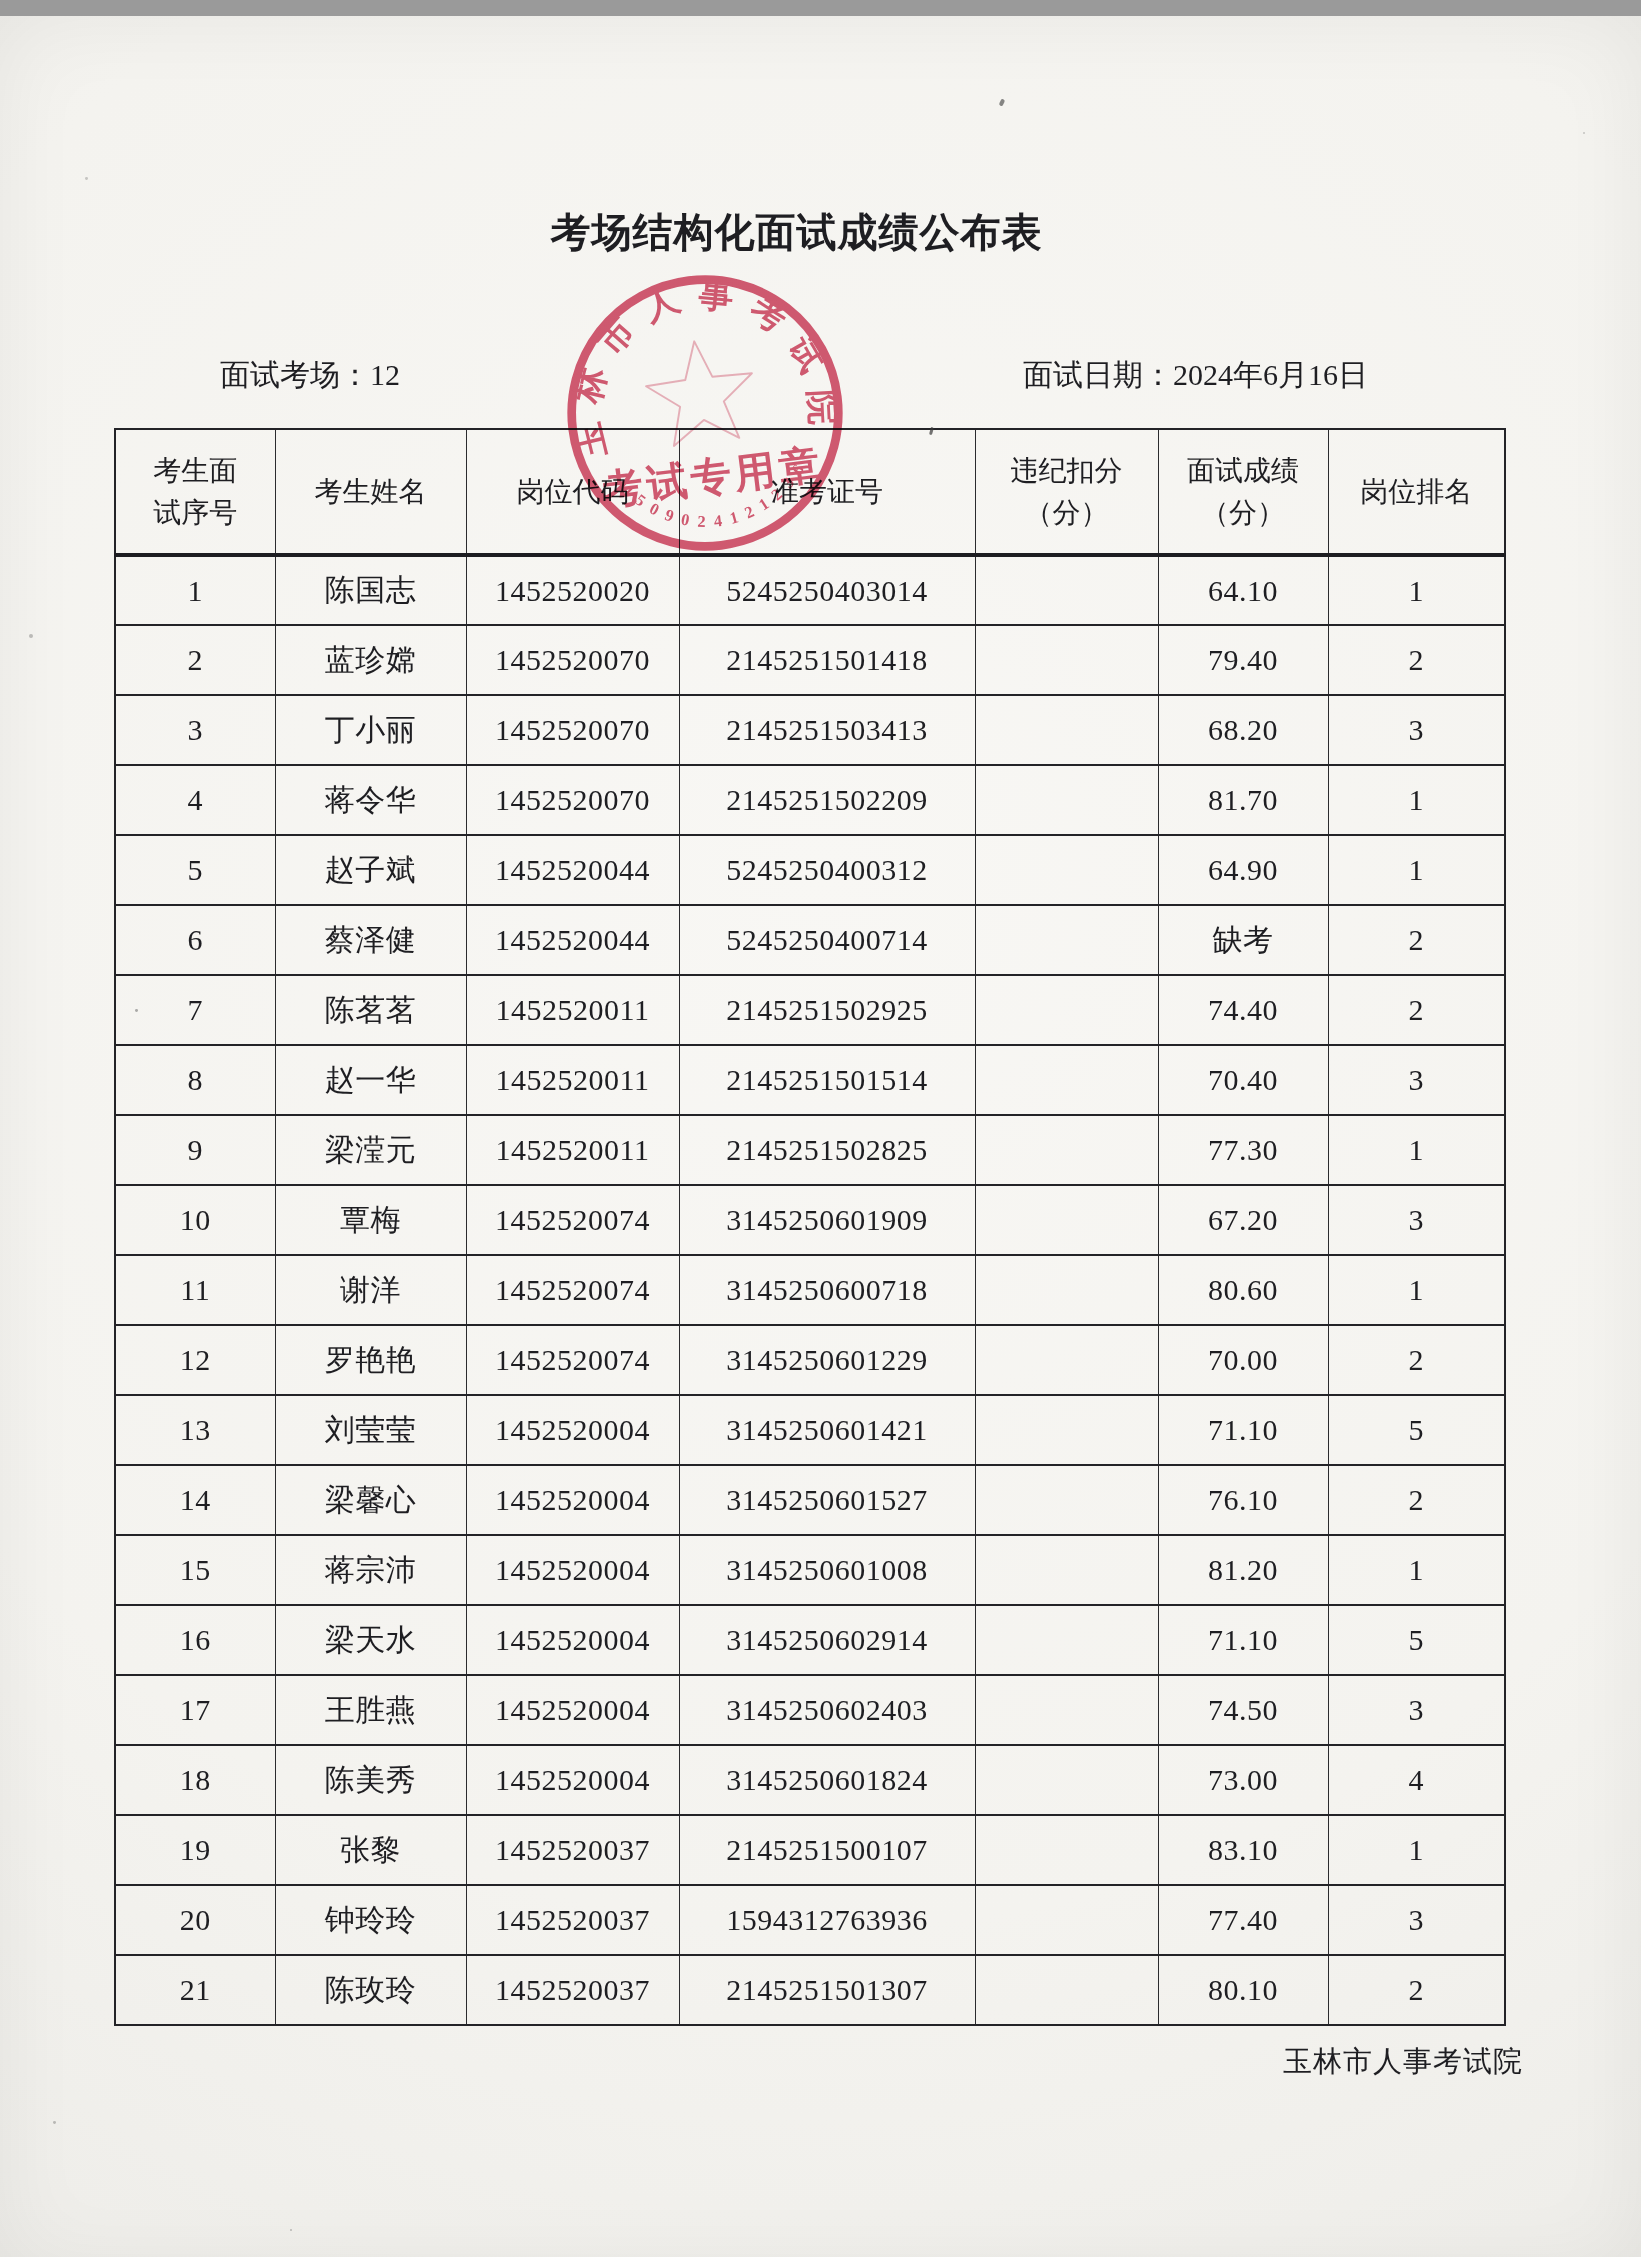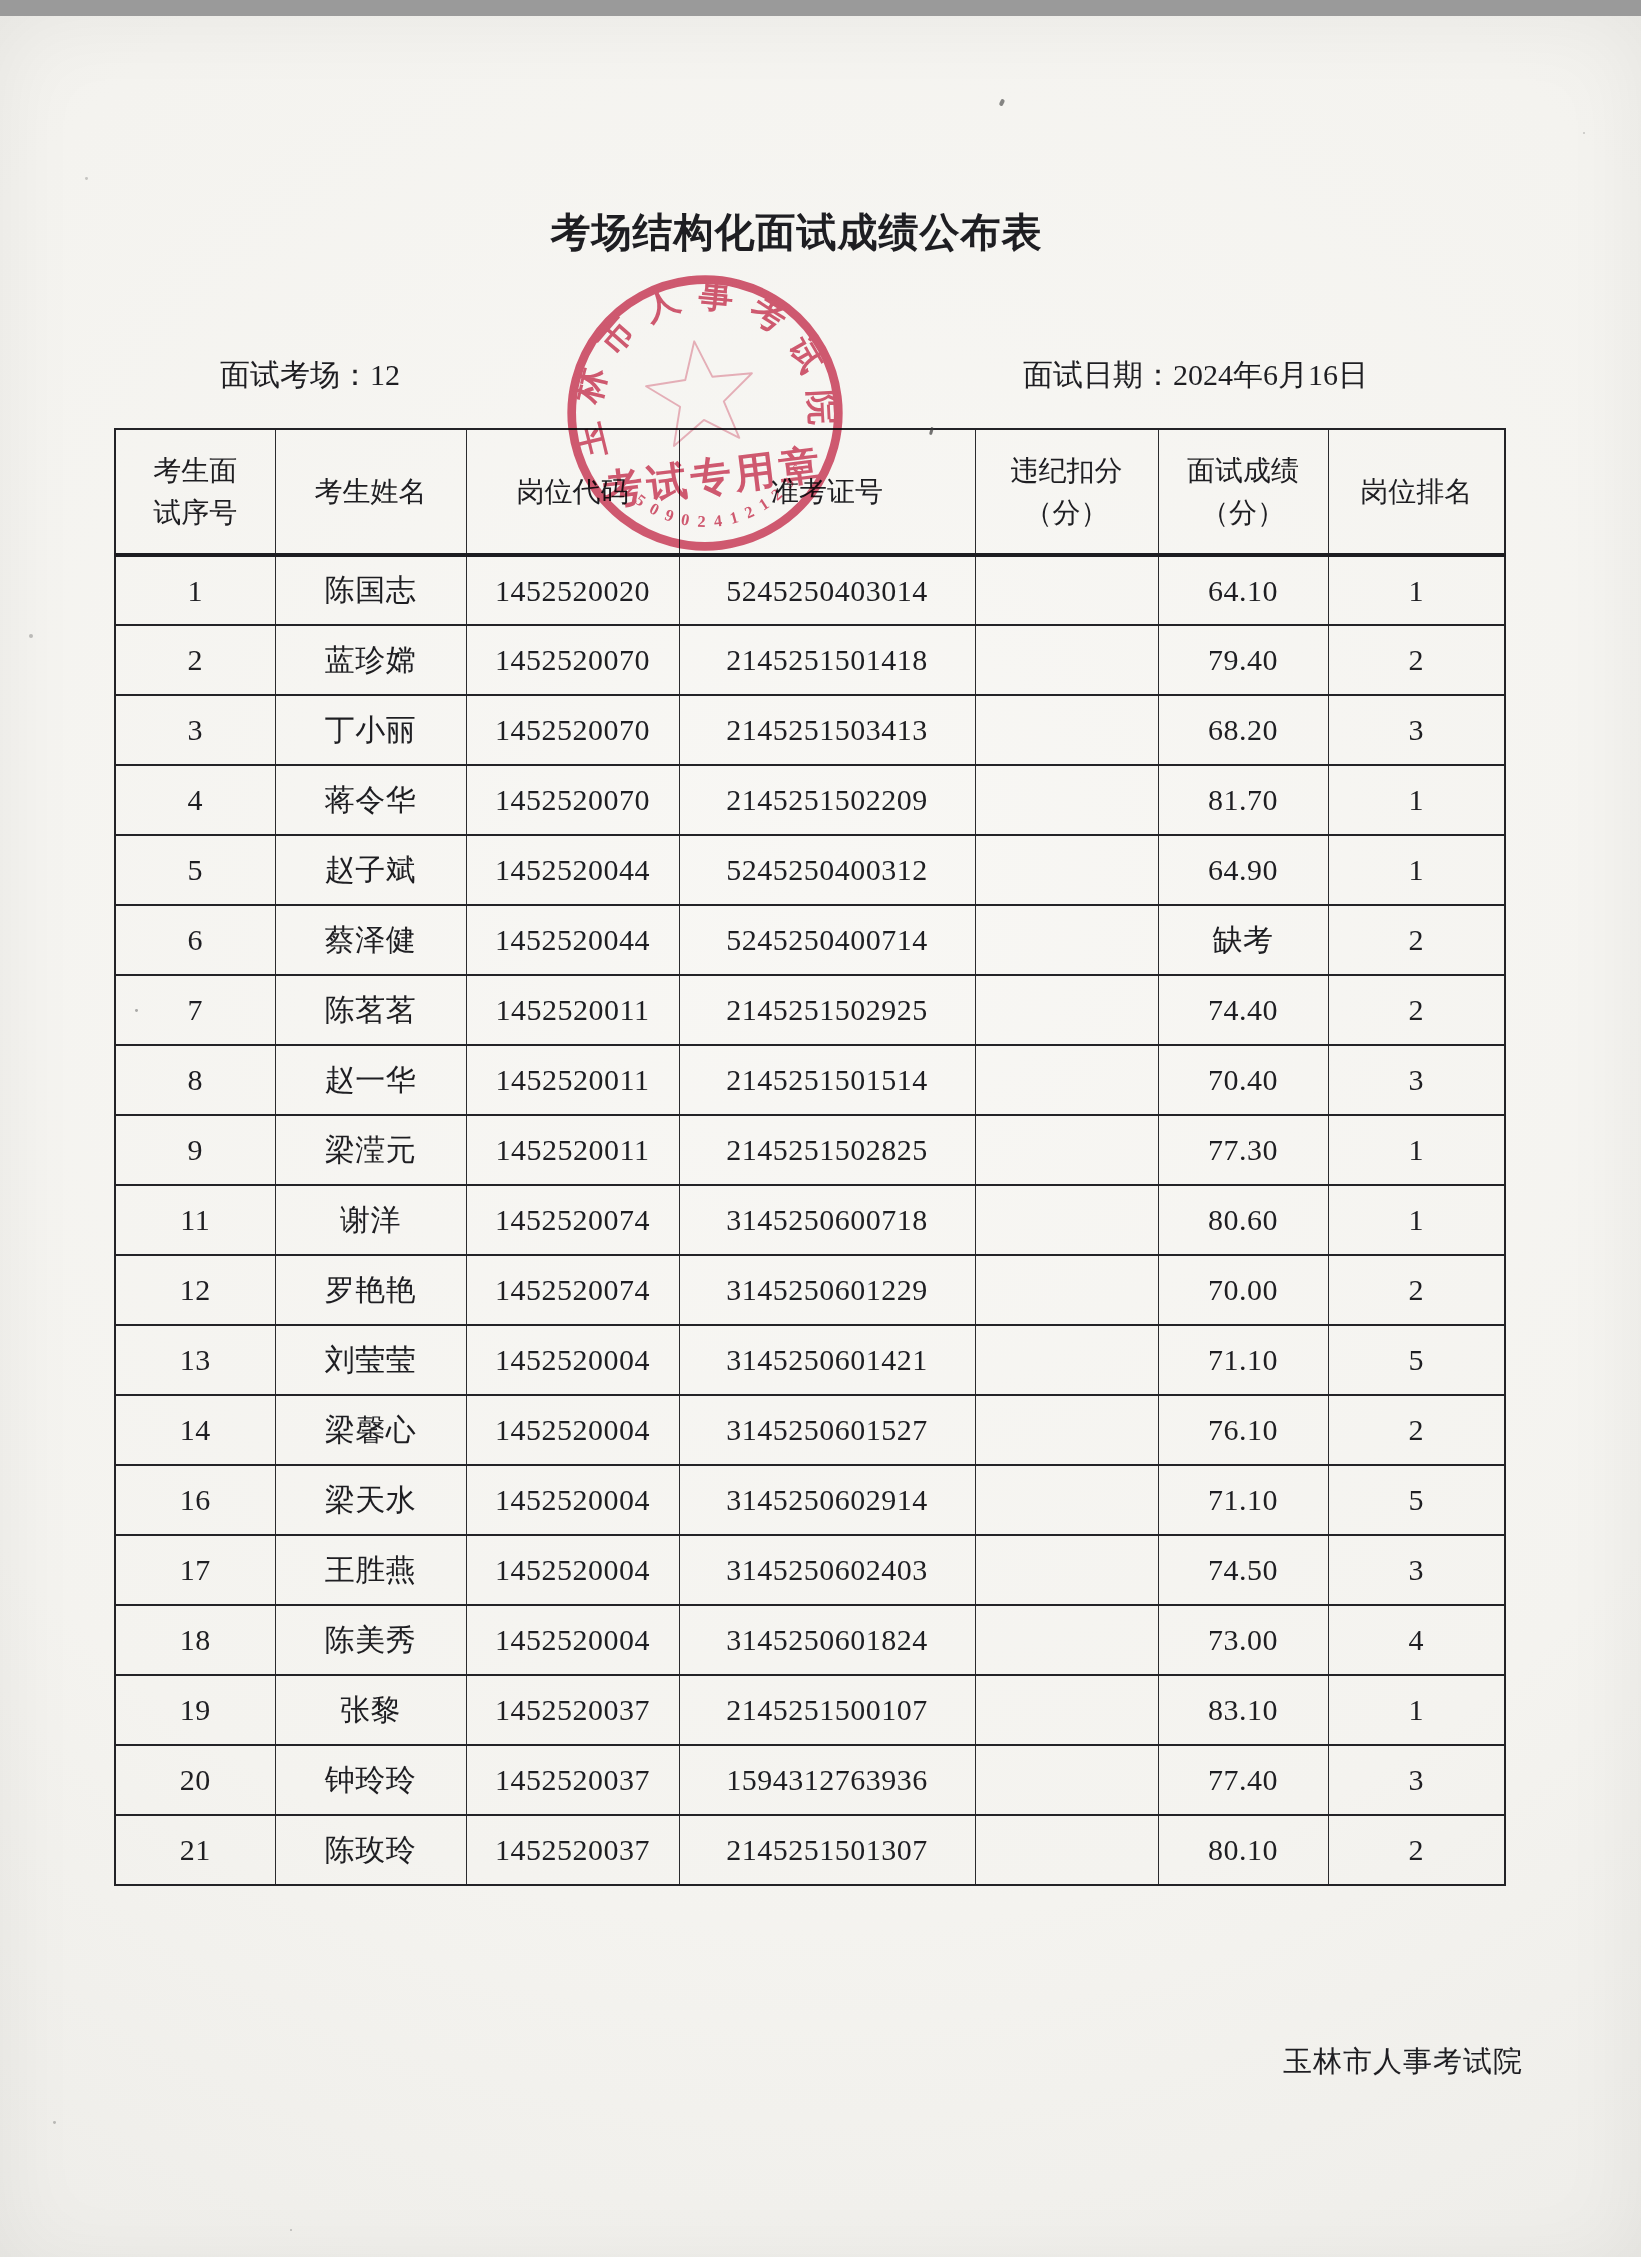--- a/index.html
+++ b/index.html
@@ -181,20 +181,29 @@
     <tr>
       <td>9</td>
       <td>梁滢元</td>
       <td>1452520011</td>
       <td>2145251502825</td>
       <td></td>
       <td>77.30</td>
       <td>1</td>
     </tr>
 
+    <tr>
+      <td>10</td>
+      <td>覃梅</td>
+      <td>1452520074</td>
+      <td>3145250601909</td>
+      <td></td>
+      <td>67.20</td>
+      <td>3</td>
+    </tr>
 
     <tr>
       <td>11</td>
       <td>谢洋</td>
       <td>1452520074</td>
       <td>3145250600718</td>
       <td></td>
       <td>80.60</td>
       <td>1</td>
     </tr>
@@ -222,20 +231,29 @@
     <tr>
       <td>14</td>
       <td>梁馨心</td>
       <td>1452520004</td>
       <td>3145250601527</td>
       <td></td>
       <td>76.10</td>
       <td>2</td>
     </tr>
 
+    <tr>
+      <td>15</td>
+      <td>蒋宗沛</td>
+      <td>1452520004</td>
+      <td>3145250601008</td>
+      <td></td>
+      <td>81.20</td>
+      <td>1</td>
+    </tr>
 
     <tr>
       <td>16</td>
       <td>梁天水</td>
       <td>1452520004</td>
       <td>3145250602914</td>
       <td></td>
       <td>71.10</td>
       <td>5</td>
     </tr>

